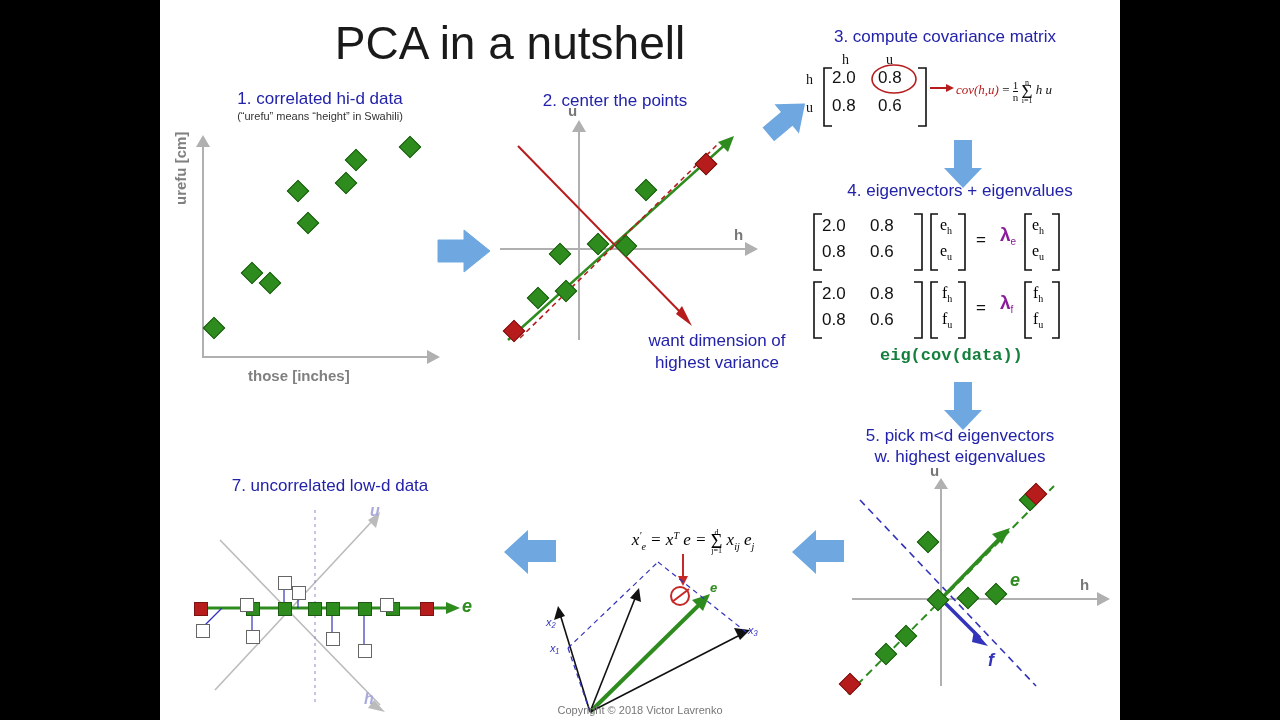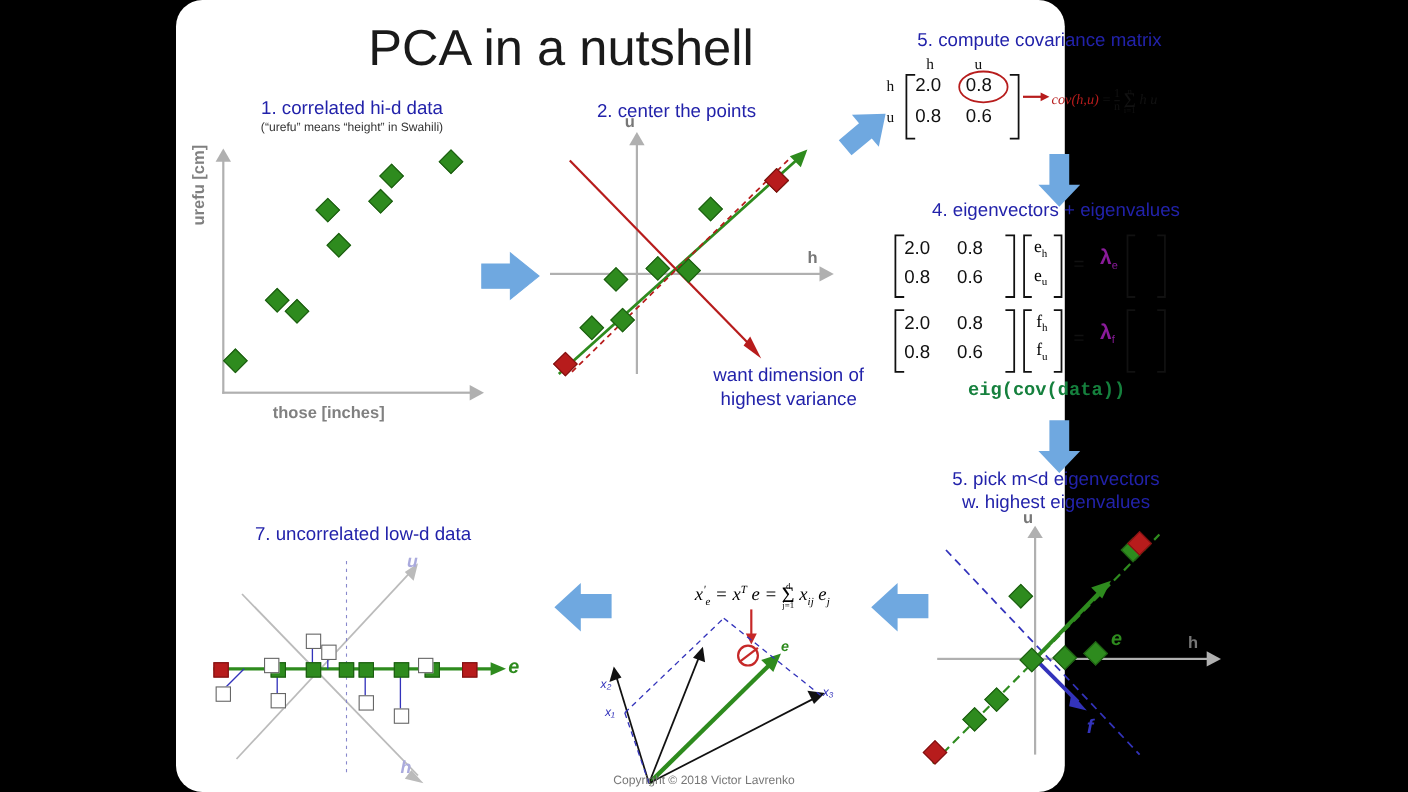--- a/index.html
+++ b/index.html
@@ -10,24 +10,23 @@
   body {
     width: 1280px;
     height: 720px;
     overflow: hidden;
     font-family: "Liberation Sans", sans-serif;
   }
   #slide {
     position: absolute;
     left: 160px;
     top: 0;
-    width: 808px;
+    width: 960px;
     height: 720px;
     background: #ffffff;
-    border-radius: 24px;
   }
   .abs { position: absolute; }
 
   
   #title {
     left: 130px; top: 16px; width: 440px;
     font-size: 46px;
     color: #1a1a1a;
     text-align: center;
     font-family: "Liberation Sans", sans-serif;
@@ -202,21 +201,21 @@
     <span>want dimension of</span><br>
     <span>highest variance</span>
   </div>
 
   <svg class="bluearrow" style="left:600px; top:88px;" width="58" height="58">
     <g transform="rotate(-40 29 29)">
       <polygon points="2,20 26,20 26,10 50,29 26,48 26,38 2,38" fill="#6fa8e0"></polygon>
     </g>
   </svg>
 
-  <div class="abs caption" style="left:620px; top:26px; width:330px;">5. compute covariance matrix</div>
+  <div class="abs caption" style="left:620px; top:26px; width:330px;">3. compute covariance matrix</div>
 
   <div class="abs" style="left:640px; top:52px; width:320px; height:90px;">
 
     <div class="varlabel" style="left:42px; top:0px;">h</div>
     <div class="varlabel" style="left:86px; top:0px;">u</div>
 
     <div class="varlabel" style="left:6px; top:20px;">h</div>
     <div class="varlabel" style="left:6px; top:48px;">u</div>
 
     <svg class="abs" style="left:20px; top:14px;" width="110" height="62">

